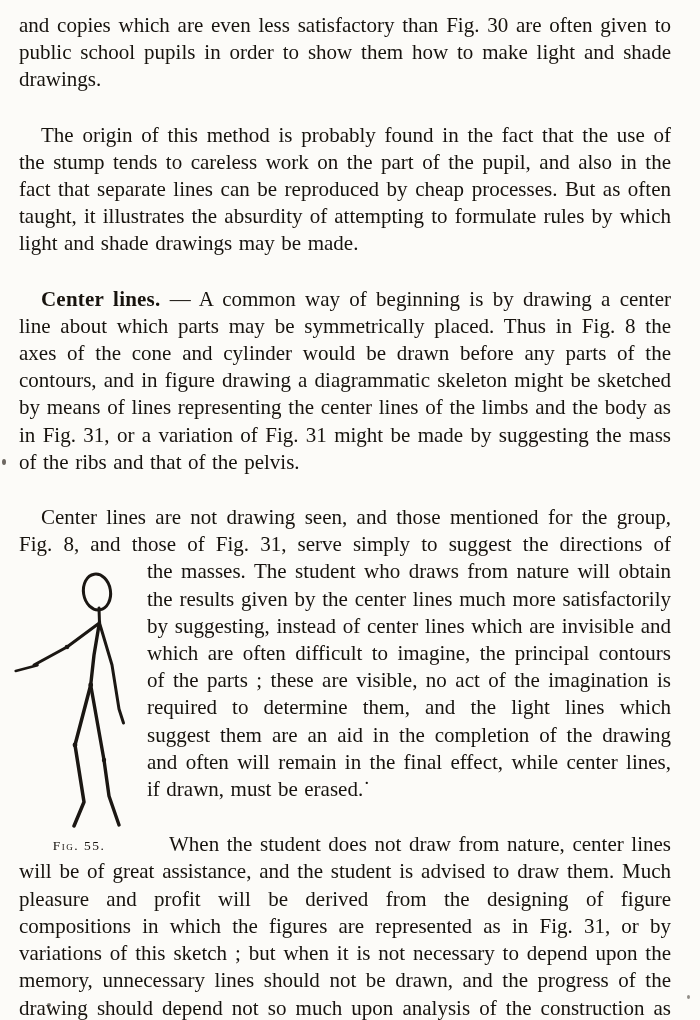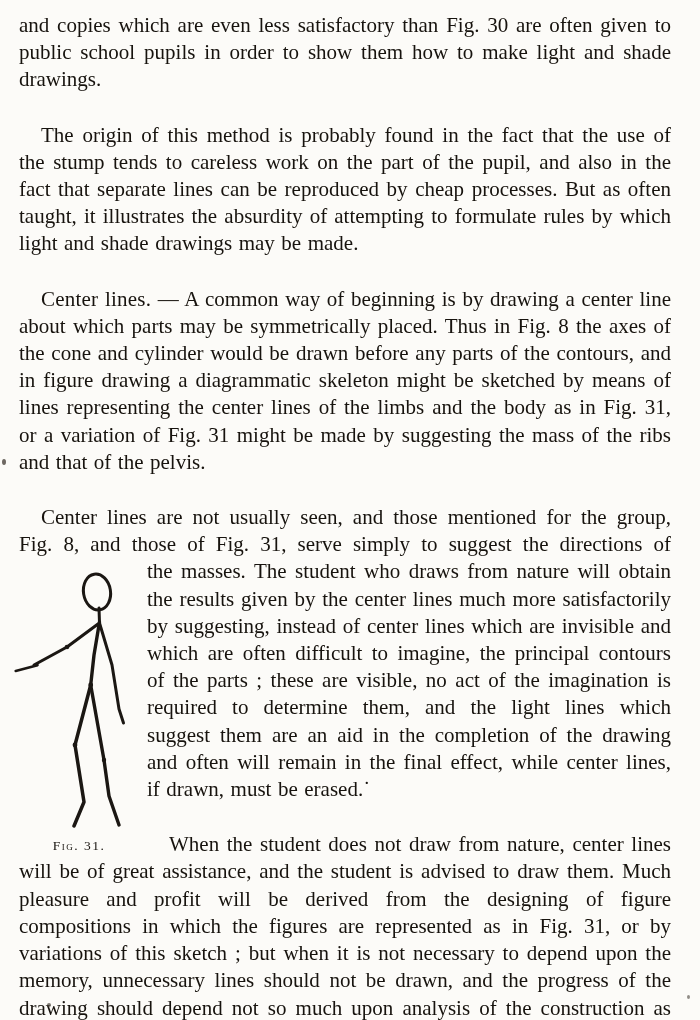--- a/index.html
+++ b/index.html
@@ -20,21 +20,21 @@
     font-size: 21px;
     line-height: 27.2px;
   }
   .para {
     margin: 0;
     text-align: justify;
     word-spacing: 0.06em;
   }
   .indent { text-indent: 22px; margin-top: 28px; }
   .flush-last { text-align-last: justify; }
-  .bold-lead { font-weight: normal; letter-spacing: 0.2px; }
+  .bold-lead { font-weight: bold; letter-spacing: 0.2px; }
   .figure-section { position: relative; }
   .figure-block {
     float: left;
     width: 120px;
     margin: 0 8px 0 0;
     padding: 0;
   }
   .figure-block svg {
     display: block;
     margin-left: -10px;
@@ -68,21 +68,21 @@
 <body>
 
 <div class="page">
 
   <p class="para">and copies which are even less satisfactory than Fig. 30 are often given to public school pupils in order to show them how to make light and shade drawings.</p>
 
   <p class="para indent">The origin of this method is probably found in the fact that the use of the stump tends to careless work on the part of the pupil, and also in the fact that separate lines can be reproduced by cheap processes. But as often taught, it illustrates the absurdity of attempting to formulate rules by which light and shade drawings may be made.</p>
 
   <p class="para indent"><span class="bold-lead">Center lines.</span><span> — A common way of beginning is by drawing a center line about which parts may be symmetrically placed. Thus in Fig. 8 the axes of the cone and cylinder would be drawn before any parts of the contours, and in figure drawing a diagrammatic skeleton might be sketched by means of lines representing the center lines of the limbs and the body as in Fig. 31, or a variation of Fig. 31 might be made by suggesting the mass of the ribs and that of the pelvis.</span></p>
 
-  <p class="para indent flush-last">Center lines are not usually seen, and those mentioned for the group, Fig. 8, and those of Fig. 31, serve simply to suggest the directions of</p>
+  <p class="para indent flush-last">Center lines are not drawing seen, and those mentioned for the group, Fig. 8, and those of Fig. 31, serve simply to suggest the directions of</p>
 
   <div class="figure-section">
 
     <figure class="figure-block">
       <svg width="120" height="278" viewBox="0 0 120 278">
         <g class="sketch">
 
           <ellipse cx="88" cy="34" rx="13.5" ry="18" stroke-width="3" transform="rotate(-9 88 34)"></ellipse>
 
           <path d="M90 50 L90.5 65" stroke-width="3"></path>
@@ -98,21 +98,21 @@
           <path d="M81.7 127 L66 187 L75 244 L65 268" stroke-width="3.5"></path>
 
           <path d="M81.7 127 L95 202 L100 238 L110 267" stroke-width="3.4"></path>
 
           <circle cx="58" cy="89" r="2.3" fill="#1b1713" stroke="none"></circle>
           <circle cx="81.7" cy="127" r="2.4" fill="#1b1713" stroke="none"></circle>
           <circle cx="66" cy="187" r="2.4" fill="#1b1713" stroke="none"></circle>
           <circle cx="95" cy="202" r="2.2" fill="#1b1713" stroke="none"></circle>
         </g>
       </svg>
-      <figcaption>Fig. 31.</figcaption>
+      <figcaption>Fig. 55.</figcaption>
     </figure>
 
     <p class="para">the masses. The student who draws from nature will obtain the results given by the center lines much more satisfactorily by suggesting, instead of center lines which are invisible and which are often difficult to imagine, the principal contours of the parts ; these are visible, no act of the imagination is required to determine them, and the light lines which suggest them are an aid in the completion of the drawing and often will remain in the final effect, while center lines, if drawn, must be erased.˙</p>
 
     <p class="para indent">When the student does not draw from nature, center lines will be of great assistance, and the student is advised to draw them. Much pleasure and profit will be derived from the designing of figure compositions in which the figures are represented as in Fig. 31, or by variations of this sketch ; but when it is not necessary to depend upon the memory, unnecessary lines should not be drawn, and the progress of the drawing should depend not so much upon analysis of the construction as upon a feeling of the form which from the first leads to the expression of its essentials by means of the most important features actually seen.</p>
 
   </div>
 
   <div class="ink-speck speck-a"></div>
   <div class="ink-speck speck-b"></div>

